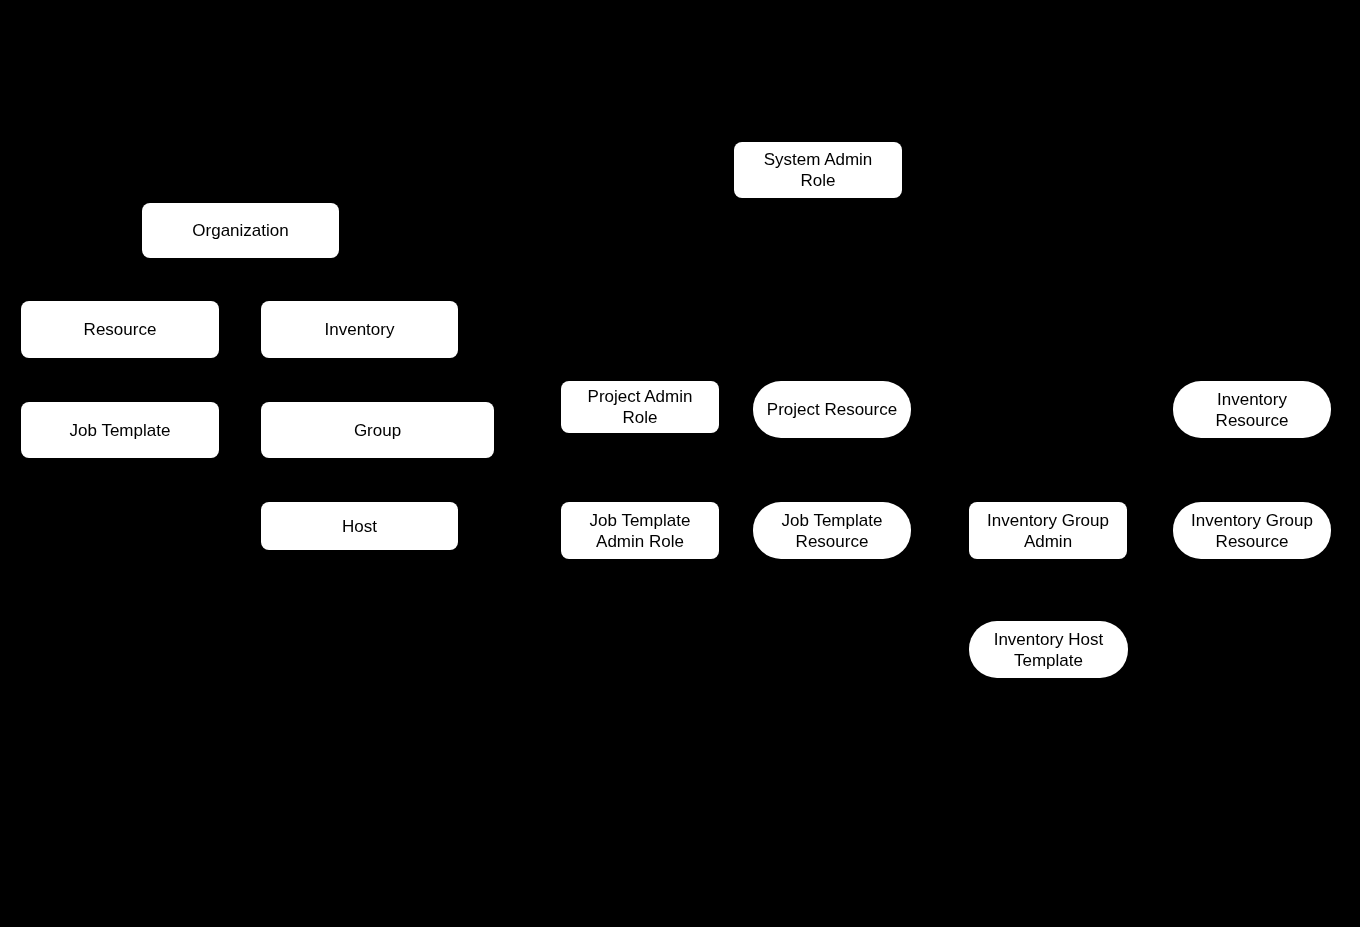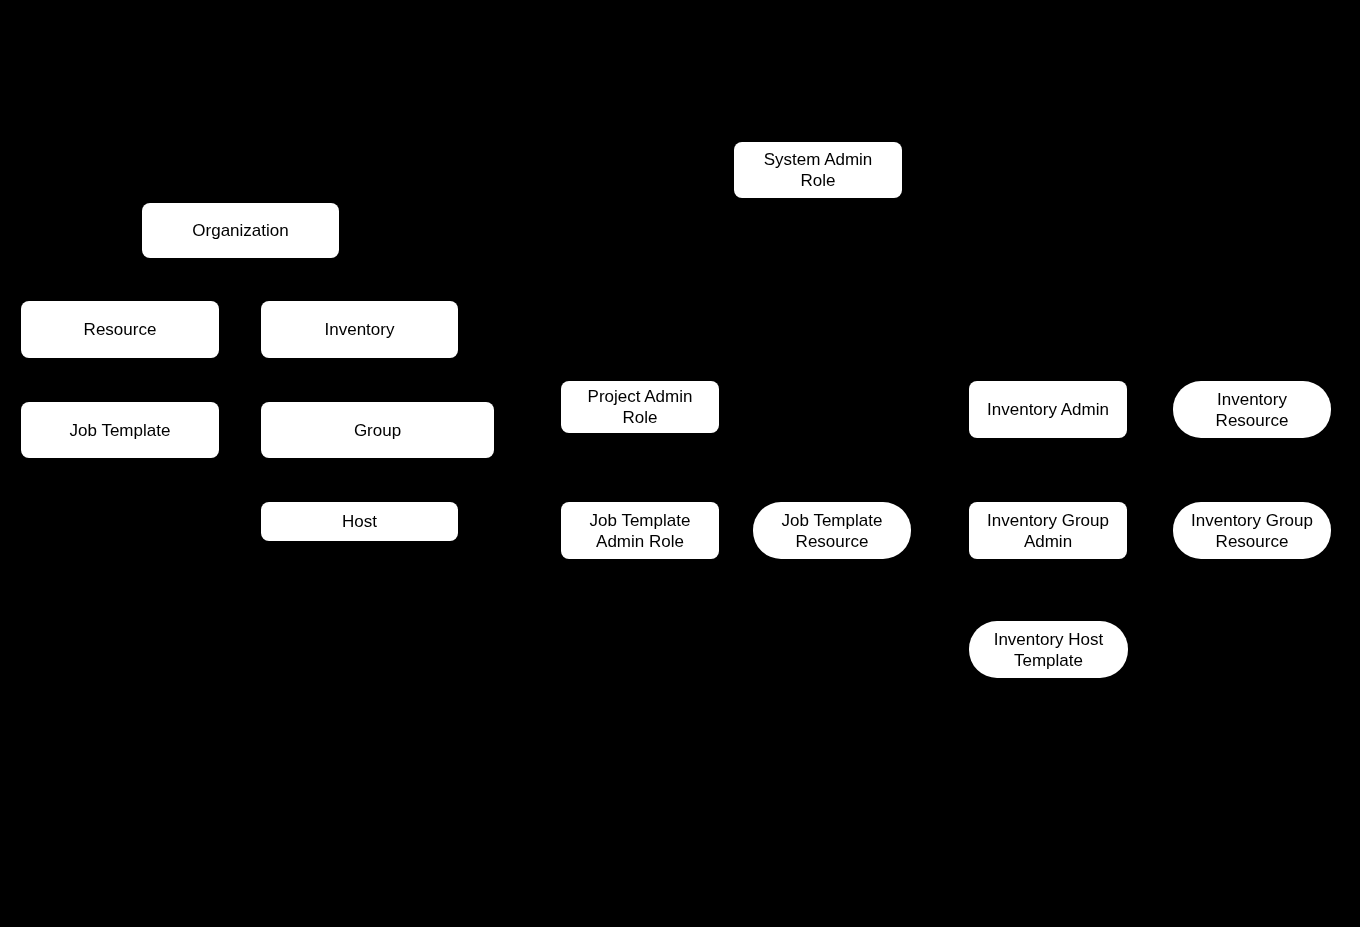--- a/index.html
+++ b/index.html
@@ -41,32 +41,32 @@
   <div class="node" style="left:142px; top:203px; width:197px; height:55px;">Organization</div>
 
   <div class="node" style="left:21px; top:301px; width:198px; height:57px;">Resource</div>
 
   <div class="node" style="left:261px; top:301px; width:197px; height:57px;">Inventory</div>
 
   <div class="node" style="left:21px; top:402px; width:198px; height:56px;">Job Template</div>
 
   <div class="node" style="left:261px; top:402px; width:233px; height:56px;">Group</div>
 
-  <div class="node" style="left:261px; top:502px; width:197px; height:39px;">Host</div>
+  <div class="node" style="left:261px; top:502px; width:197px; height:48px;">Host</div>
 
   <div class="node" style="left:701px; top:142px; width:168px; height:56px;margin-left:33px;">System Admin
 Role</div>
 
 
 
   <div class="node" style="left:561px; top:381px; width:158px; height:52px;">Project Admin
 Role</div>
 
+  <div class="node pill" style="left:753px; top:381px; width:158px; height:57px;">Project Resource</div>
 
-  <div class="node" style="left:969px; top:381px; width:158px; height:57px;">Inventory Admin</div>
 
   <div class="node pill" style="left:1173px; top:381px; width:158px; height:57px;">Inventory
 Resource</div>
 
   <div class="node" style="left:561px; top:502px; width:158px; height:57px;">Job Template
 Admin Role</div>
 
   <div class="node pill" style="left:753px; top:502px; width:158px; height:57px;">Job Template
 Resource</div>
 

